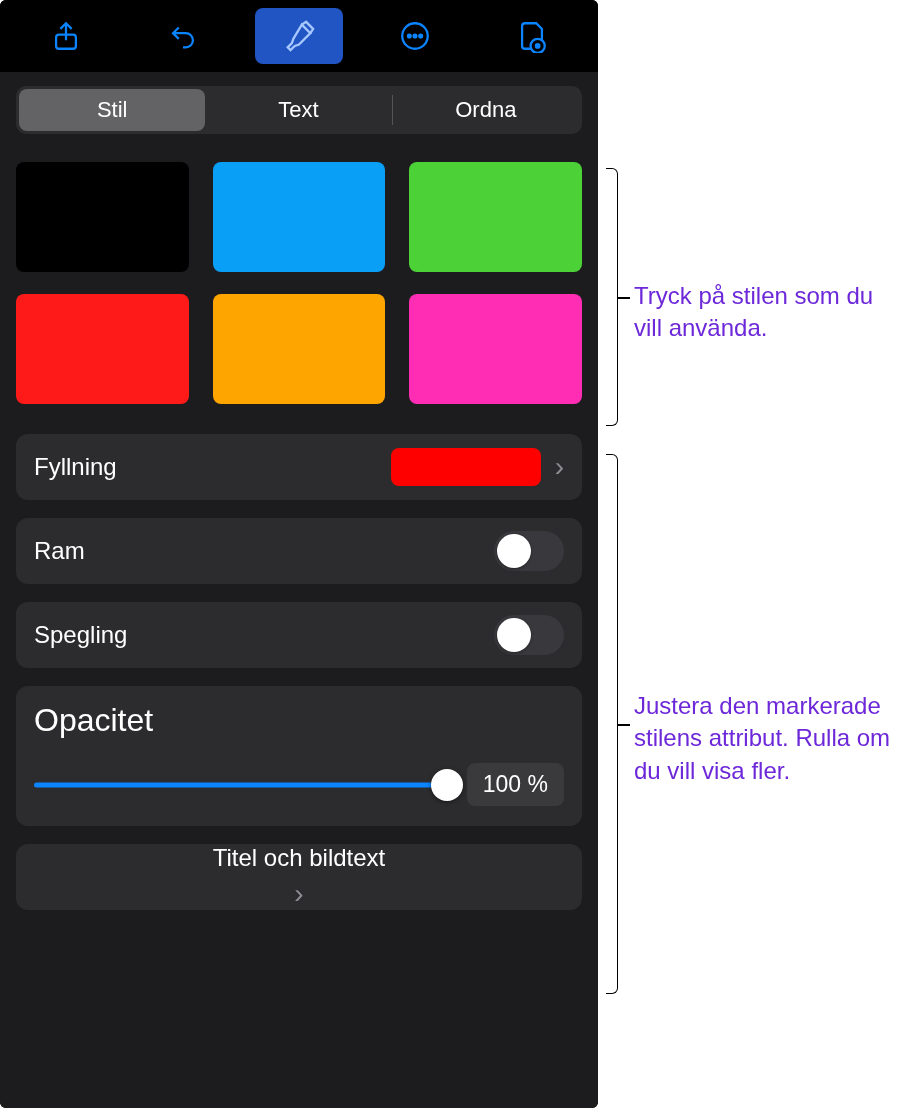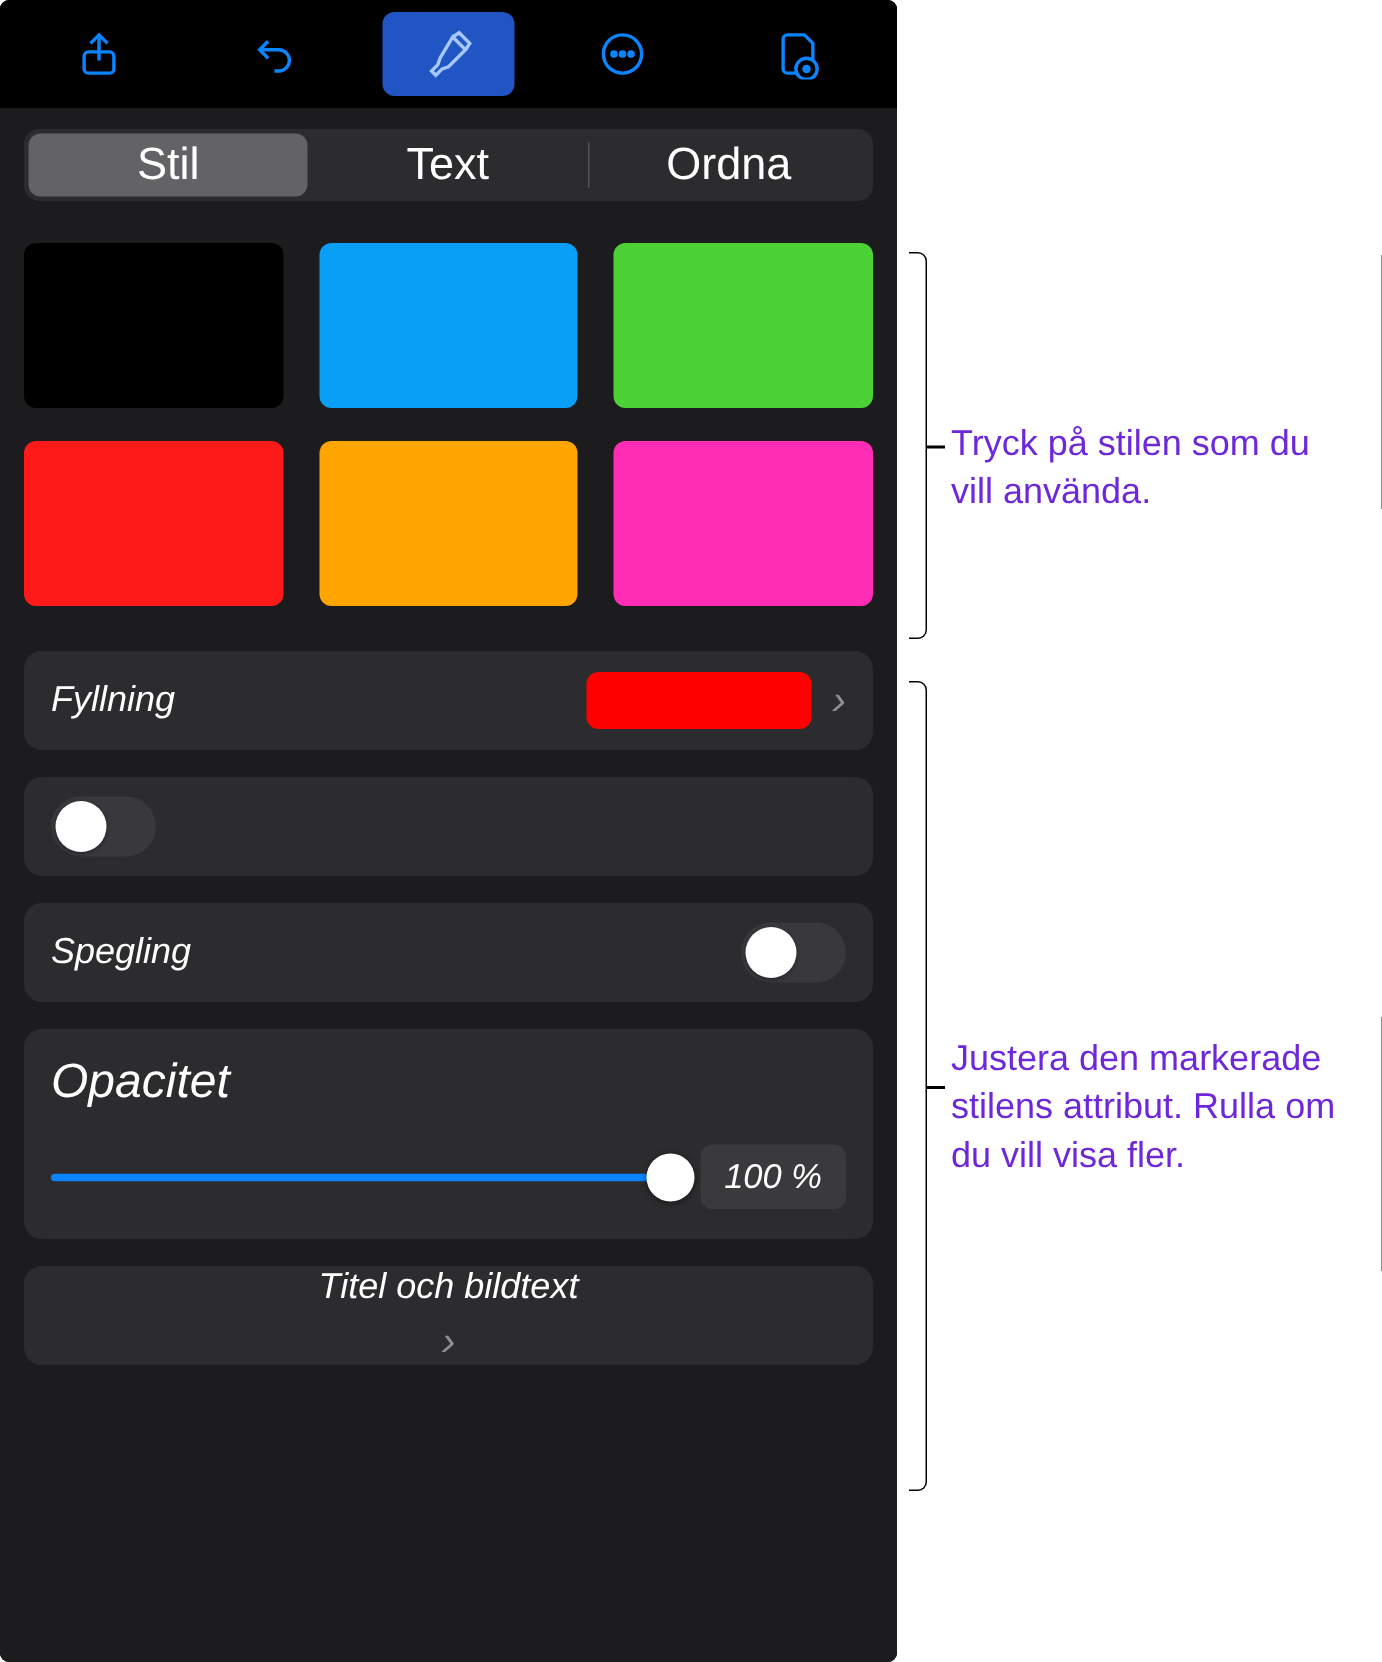--- a/index.html
+++ b/index.html
@@ -55,42 +55,42 @@
     padding: 3px;
     height: 48px;
   }
   .seg-item {
     flex: 1;
     display: flex;
     align-items: center;
     justify-content: center;
     border-radius: 8px;
     color: #fff;
-    font-size: 30px;
+    font-size: 22px;
     position: relative;
   }
   .seg-item.selected {
     background: #636366;
   }
   .seg-sep {
     width: 1px;
     background: #555;
     margin: 6px 0;
   }
   .swatch-grid {
     margin-top: 28px;
     display: grid;
     grid-template-columns: repeat(3, 1fr);
     gap: 22px 24px;
   }
   .swatch {
     height: 110px;
     border-radius: 8px;
   }
-  .rows { margin-top: 30px; font-style: italic; }
+  .rows { margin-top: 30px; }
   .row {
     background: #2c2c2e;
     border-radius: 12px;
     height: 66px;
     display: flex;
     align-items: center;
     padding: 0 18px;
     margin-bottom: 18px;
     color: #fff;
     font-size: 24px;
@@ -259,20 +259,21 @@
 
     <div class="rows">
 
       <div class="row">
         <span class="row-label">Fyllning</span>
         <div class="fill-chip" style="background:#ff0000"></div>
         <span class="chevron">›</span>
       </div>
 
       <div class="row">
+        <span class="row-label">Ram</span>
         <div class="toggle">
             <div class="knob"></div>
           </div>
       </div>
 
 
       <div class="row">
         <span class="row-label">Spegling</span>
         <div class="toggle">
             <div class="knob"></div>

